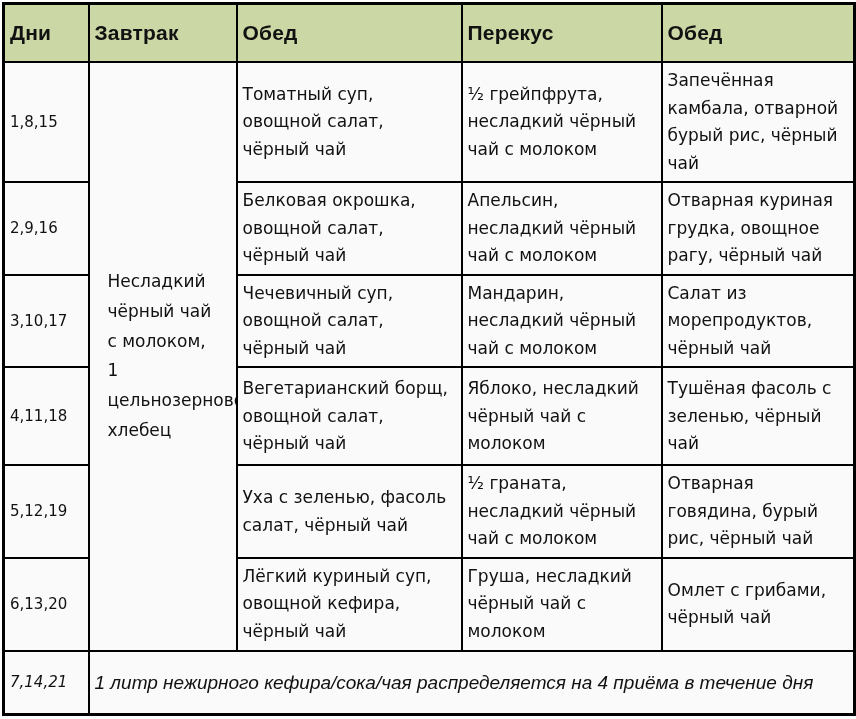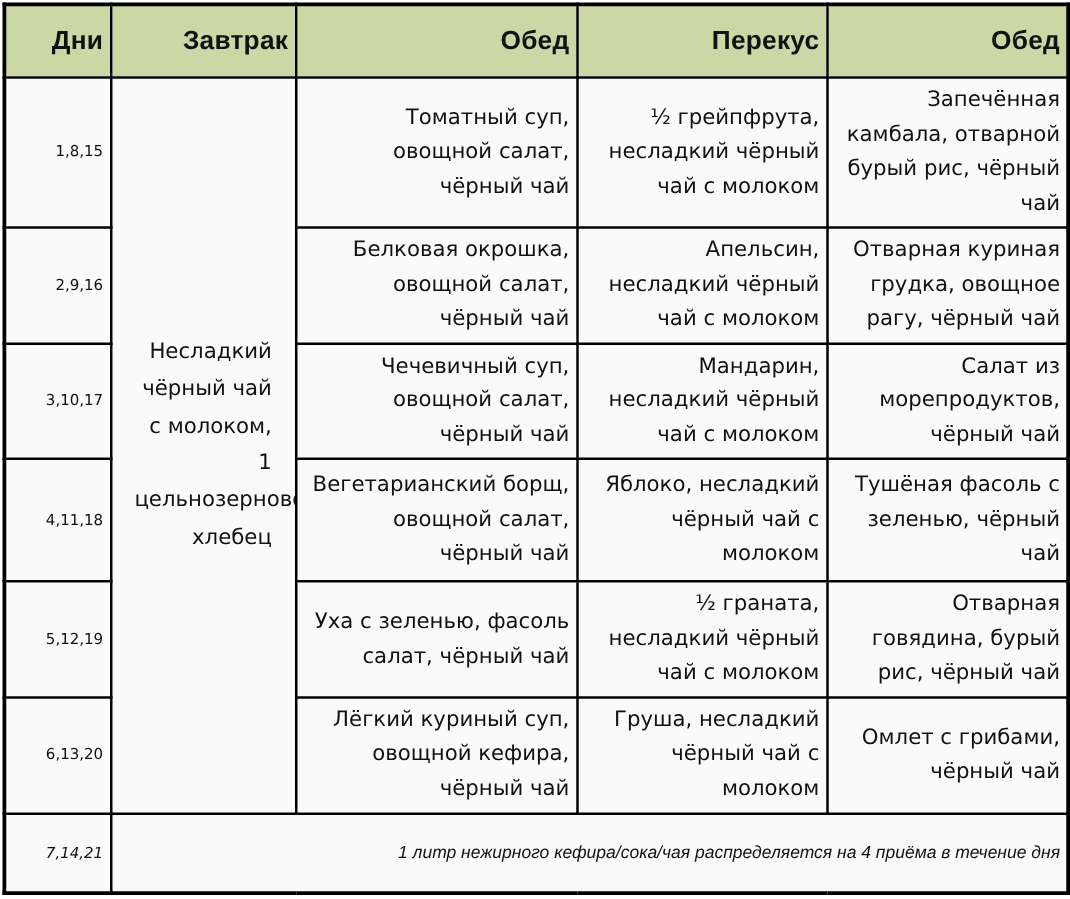--- a/index.html
+++ b/index.html
@@ -16,50 +16,50 @@
     padding: 2px;
   }
   table {
     border-collapse: collapse;
     table-layout: fixed;
     width: 851px;
     border: 3px solid #000000;
   }
   th, td {
     border: 2px solid #000000;
-    text-align: right;
+    text-align: left;
     vertical-align: middle;
     overflow: hidden;
     padding: 4px 5px;
     color: #111111;
   }
   th {
     background: #cbd7a4;
     font-family: "Liberation Sans", sans-serif;
     font-weight: bold;
     font-size: 21px;
     height: 48px;
     letter-spacing: 0.2px;
   }
   td {
     background: #fbfafa;
     font-family: "DejaVu Sans", sans-serif;
     font-size: 17px;
     line-height: 1.62;
   }
   td.days-cell {
-    font-size: 12px;
+    font-size: 15px;
   }
   td.breakfast-cell {
     line-height: 1.75;
     padding: 4px 18px;
   }
   td.note-cell {
     font-family: "Liberation Sans", sans-serif;
-    font-size: 14px;
+    font-size: 19px;
     line-height: 1.55;
   }
   tr.r1 { height: 100px; }
   tr.r2 { height: 90px; }
   tr.r3 { height: 90px; }
   tr.r4 { height: 98px; }
   tr.r5 { height: 90px; }
   tr.r6 { height: 92px; }
   tr.r7 { height: 64px; font-style: italic; }
 </style>

